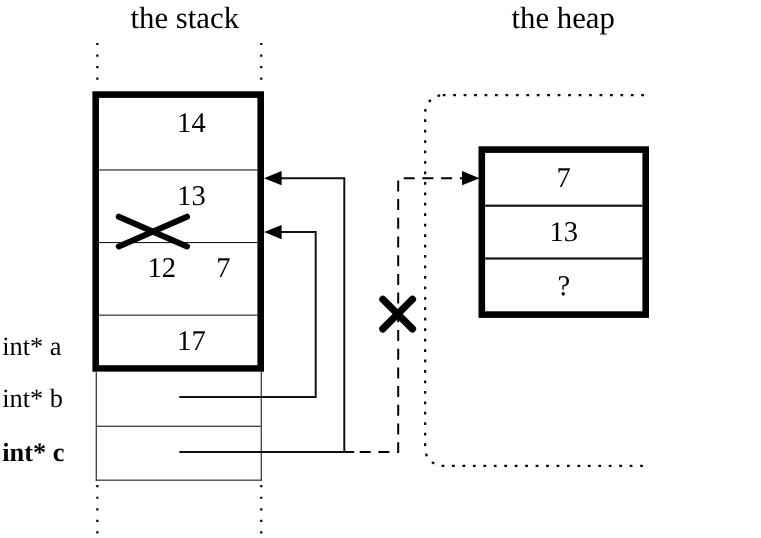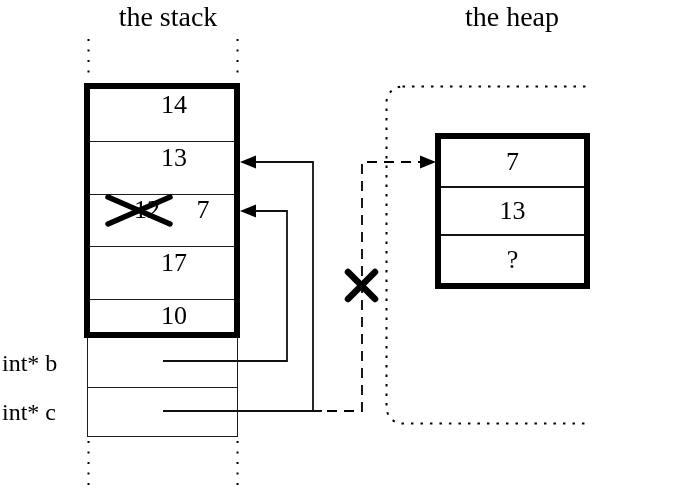--- a/index.html
+++ b/index.html
@@ -52,21 +52,21 @@
   .var-row + .var-row { border-top:1.7px solid #1c1c1c; }
 
   .var-label {
     position:absolute; left:2px;
     font-size:24px; line-height:28px;
     white-space:nowrap;
     transform:translateY(-50%);
   }
   .lbl-a { top:316px; }
   .lbl-b { top:363px; }
-  .lbl-c { top:412px; }
+  .lbl-c { top:412px;font-weight:bold; }
 
   
   .heap-box {
     position:absolute; left:435px; top:133px;
     width:155px; height:156px;
     border:6px solid #000;
     display:flex; flex-direction:column;
     background:#fff;
   }
   .heap-cell {
@@ -92,30 +92,28 @@
     <div class="frame-cell">
       <span class="val">13</span>
     </div>
     <div class="frame-cell">
       <span class="cell-old">12</span>
       <span class="cell-new">7</span>
     </div>
     <div class="frame-cell">
       <span class="val">17</span>
     </div>
-    <div class="frame-cell">
-      <span class="val">10</span>
-    </div>
   </div>
 
   <div class="var-rows">
     <div class="var-row"></div>
     <div class="var-row"></div>
   </div>
 
+  <div class="var-label lbl-a">int* a</div>
   <div class="var-label lbl-b">int* b</div>
   <div class="var-label lbl-c">int* c</div>
 
   <div class="heap-box">
     <div class="heap-cell">
       <span>7</span>
     </div>
     <div class="heap-cell">
       <span>13</span>
     </div>

